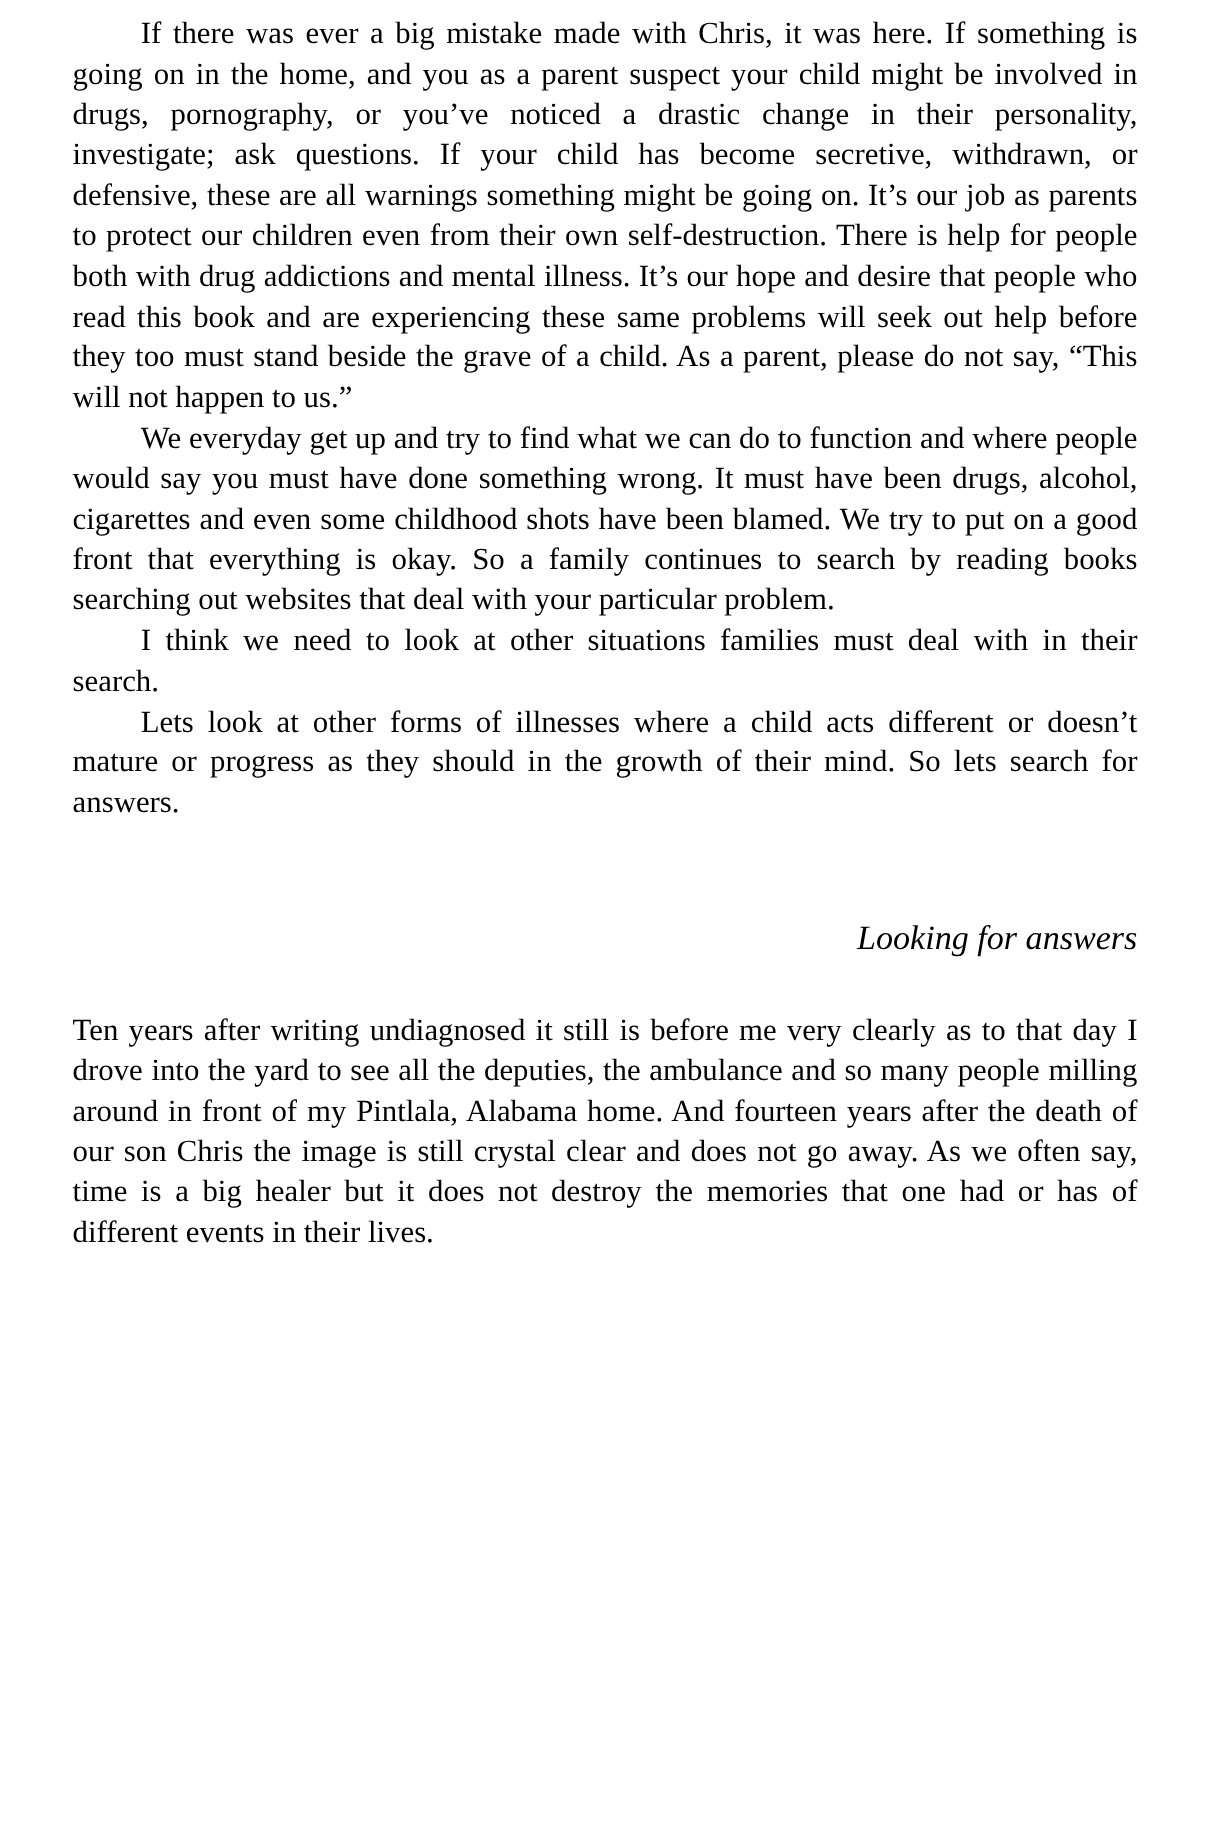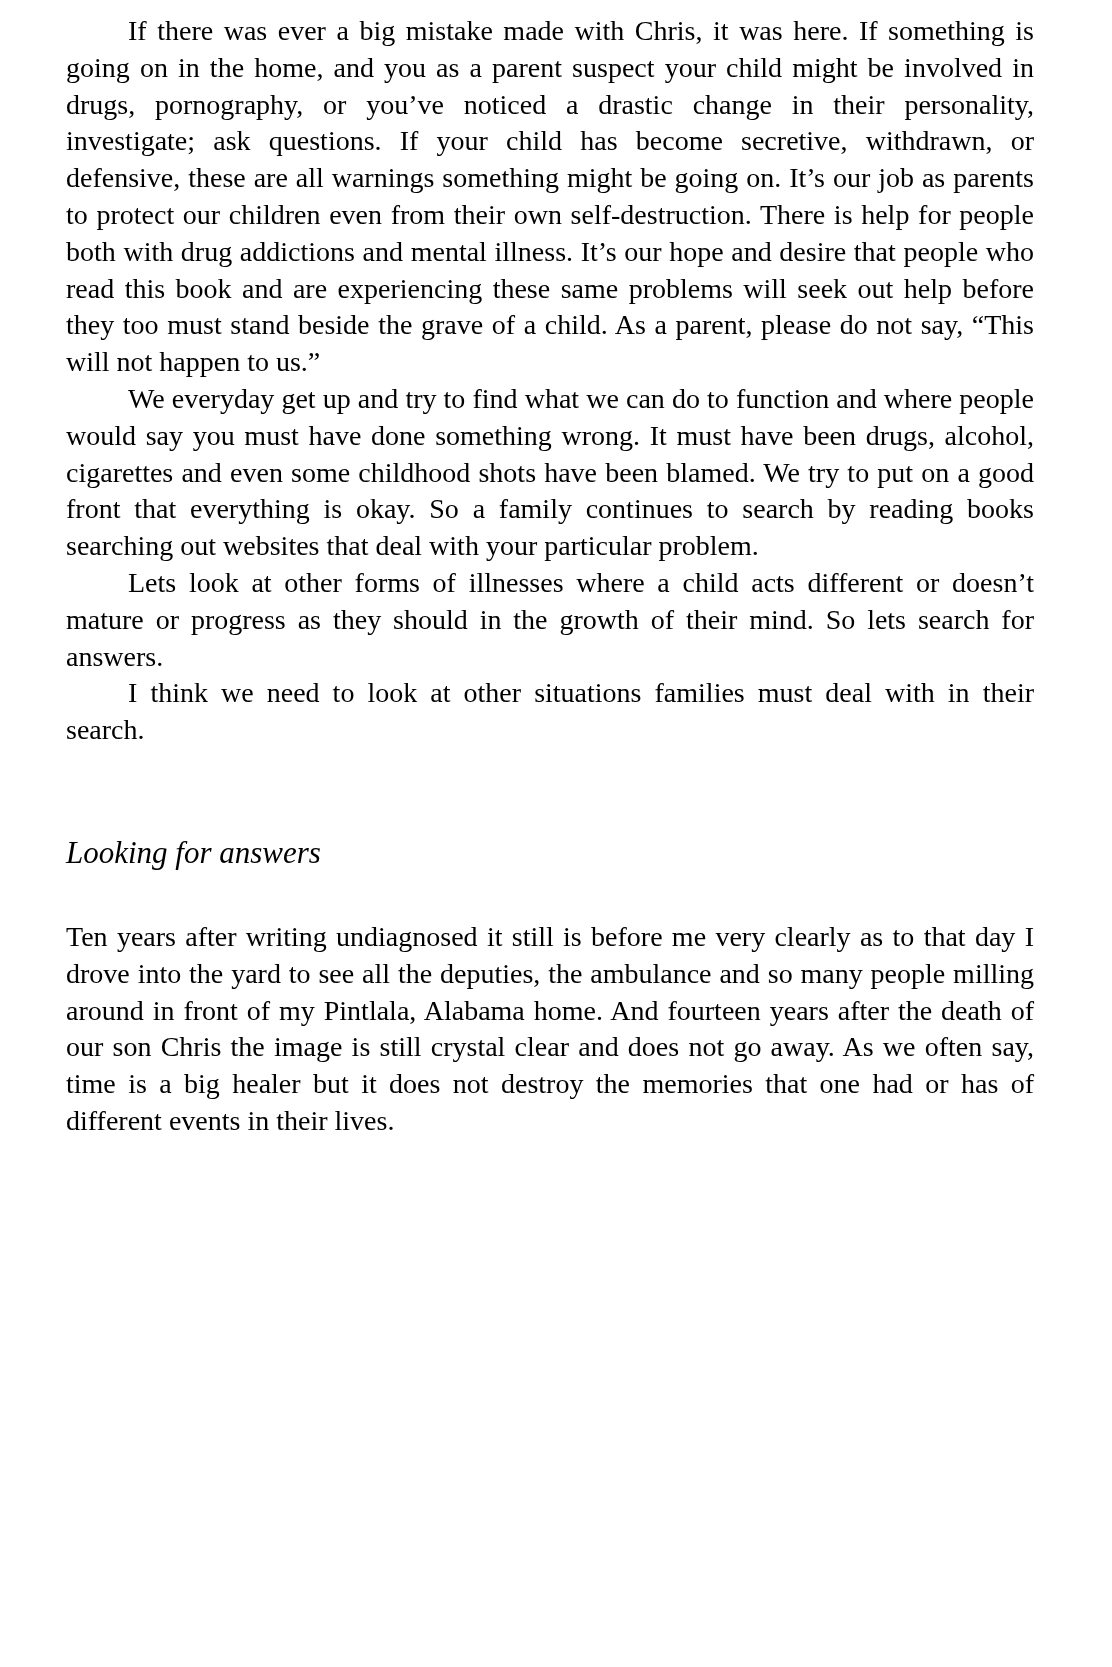--- a/index.html
+++ b/index.html
@@ -24,32 +24,32 @@
     margin: 0;
     text-align: justify;
   }
   .body-para {
     text-indent: 62px;
   }
   .section-heading {
     font-size: 31px;
     font-style: italic;
     font-weight: normal;
-    text-align: left;
+    text-align: right;
     text-indent: 0;
     line-height: 40px;
     margin: 84px 0 46px 0;
   }
   .italic-para {
     text-indent: 0;
   }
 </style>
 </head>
 <body>
 
 <div class="page">
   <p class="body-para">If there was ever a big mistake made with Chris, it was here. If something is going on in the home, and you as a parent suspect your child might be involved in drugs, pornography, or you’ve noticed a drastic change in their personality, investigate; ask questions. If your child has become secretive, withdrawn, or defensive, these are all warnings something might be going on. It’s our job as parents to protect our children even from their own self-destruction. There is help for people both with drug addictions and mental illness. It’s our hope and desire that people who read this book and are experiencing these same problems will seek out help before they too must stand beside the grave of a child. As a parent, please do not say, “This will not happen to us.”</p>
   <p class="body-para">We everyday get up and try to find what we can do to function and where people would say you must have done something wrong. It must have been drugs, alcohol, cigarettes and even some childhood shots have been blamed. We try to put on a good front that everything is okay. So a family continues to search by reading books searching out websites that deal with your particular problem.</p>
+  <p class="body-para">I think we need to look at other situations families must deal with in their search.</p>
   <p class="body-para">Lets look at other forms of illnesses where a child acts different or doesn’t mature or progress as they should in the growth of their mind. So lets search for answers.</p>
-  <p class="body-para">I think we need to look at other situations families must deal with in their search.</p>
   <h2 class="section-heading">Looking for answers</h2>
   <p class="italic-para">Ten years after writing undiagnosed it still is before me very clearly as to that day I drove into the yard to see all the deputies, the ambulance and so many people milling around in front of my Pintlala, Alabama home. And fourteen years after the death of our son Chris the image is still crystal clear and does not go away. As we often say, time is a big healer but it does not destroy the memories that one had or has of different events in their lives.</p>
 </div>
 
 </body></html>

